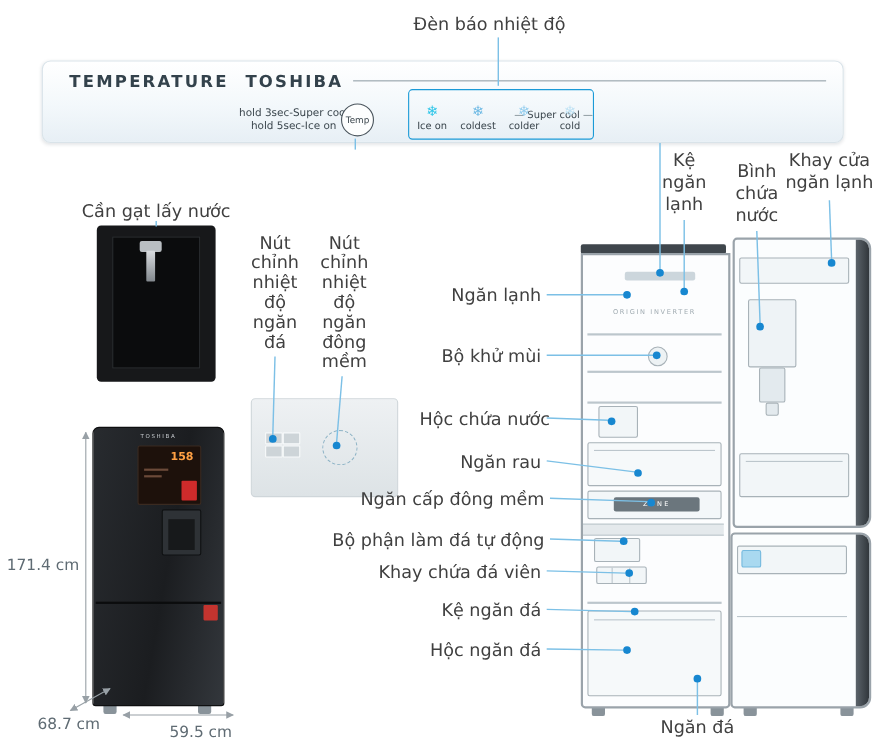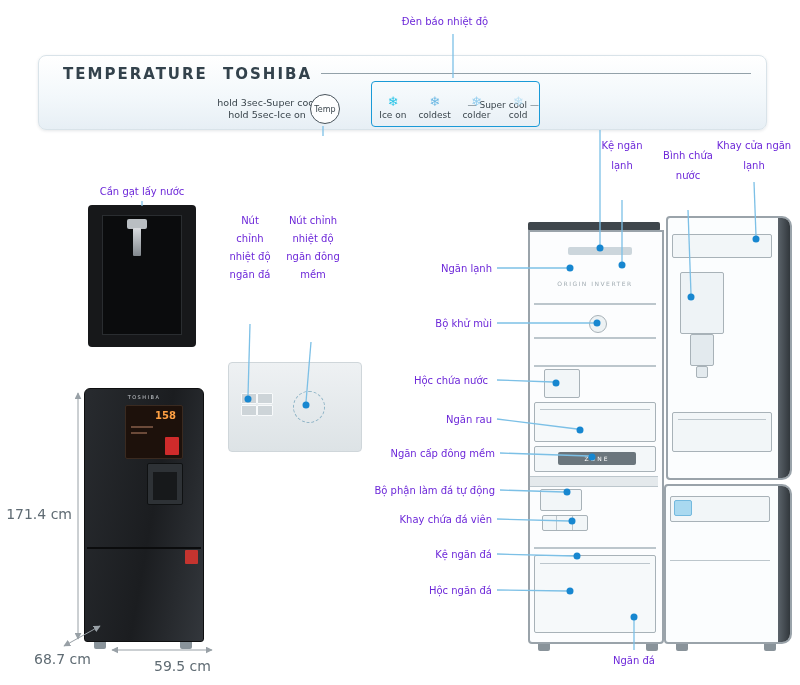--- a/index.html
+++ b/index.html
@@ -1,18 +1,18 @@
 <!DOCTYPE html>
 <html><head>
 <meta charset="utf-8">
 <style>
   html,body{margin:0;padding:0;background:#fff;}
   .canvas{position:relative;width:800px;height:685px;background:#ffffff;overflow:hidden;
           font-family:"DejaVu Sans","Liberation Sans",sans-serif;}
-  .lbl{position:absolute;color:#6d28d9;font-size:10px;line-height:18px;box-sizing:border-box;}
+  .lbl{position:absolute;color:#404040;font-size:16px;line-height:18px;box-sizing:border-box;}
   .cap{position:absolute;color:#1673b9;font-size:15px;line-height:19px;text-align:center;}
   .tc{text-align:center}.tr{text-align:right}.nowrap{white-space:nowrap}
   .dim{position:absolute;color:#5f6b73;font-size:14px;}
   .ol{position:absolute;border:1px solid #a8b2b8;background:#f2f6f8;border-radius:2px;box-sizing:border-box;}
   .ln{position:absolute;background:#bcc6cc;}
   .overlay{position:absolute;left:0;top:0;z-index:30;pointer-events:none;}
   .text-layer{z-index:20;}
   
   .panel{position:absolute;left:38px;top:55px;width:727px;height:73px;border-radius:8px;
          background:linear-gradient(180deg,#ffffff 0%,#f3f8fb 55%,#e7eff5 100%);
@@ -194,21 +194,21 @@
   <div class="lbl tc text-layer" style="left:345px;top:13px;width:200px;">Đèn báo nhiệt độ</div>
 
 
   <div class="lbl tc text-layer" style="left:62px;top:183px;width:160px;">Cần gạt lấy nước</div>
 
   <div class="lbl tc text-layer" style="left:226px;top:212px;width:48px;">Nút chỉnh nhiệt độ ngăn đá</div>
   <div class="lbl tc text-layer" style="left:286px;top:212px;width:54px;">Nút chỉnh nhiệt độ ngăn đông mềm</div>
 
   <div class="lbl nowrap text-layer" style="right:308px;top:260px;">Ngăn lạnh</div>
   <div class="lbl nowrap text-layer" style="right:308px;top:315px;">Bộ khử mùi</div>
-  <div class="lbl nowrap text-layer" style="right:312px;top:372px;margin-left:36px;">Hộc chứa nước</div>
+  <div class="lbl nowrap text-layer" style="right:300px;top:372px;margin-left:36px;">Hộc chứa nước</div>
   <div class="lbl nowrap text-layer" style="right:308px;top:411px;">Ngăn rau</div>
   <div class="lbl nowrap text-layer" style="right:305px;top:445px;">Ngăn cấp đông mềm</div>
   <div class="lbl nowrap text-layer" style="right:305px;top:482px;">Bộ phận làm đá tự động</div>
   <div class="lbl nowrap text-layer" style="right:308px;top:511px;">Khay chứa đá viên</div>
   <div class="lbl nowrap text-layer" style="right:308px;top:546px;">Kệ ngăn đá</div>
   <div class="lbl nowrap text-layer" style="right:308px;top:582px;">Hộc ngăn đá</div>
 
   <div class="lbl tc text-layer" style="left:598px;top:136px;width:48px;line-height:20px;">Kệ ngăn lạnh</div>
   <div class="lbl tc text-layer" style="left:662px;top:146px;width:52px;line-height:20px;">Bình chứa nước</div>
   <div class="lbl tc text-layer" style="left:714px;top:136px;width:80px;line-height:20px;">Khay cửa ngăn lạnh</div>

